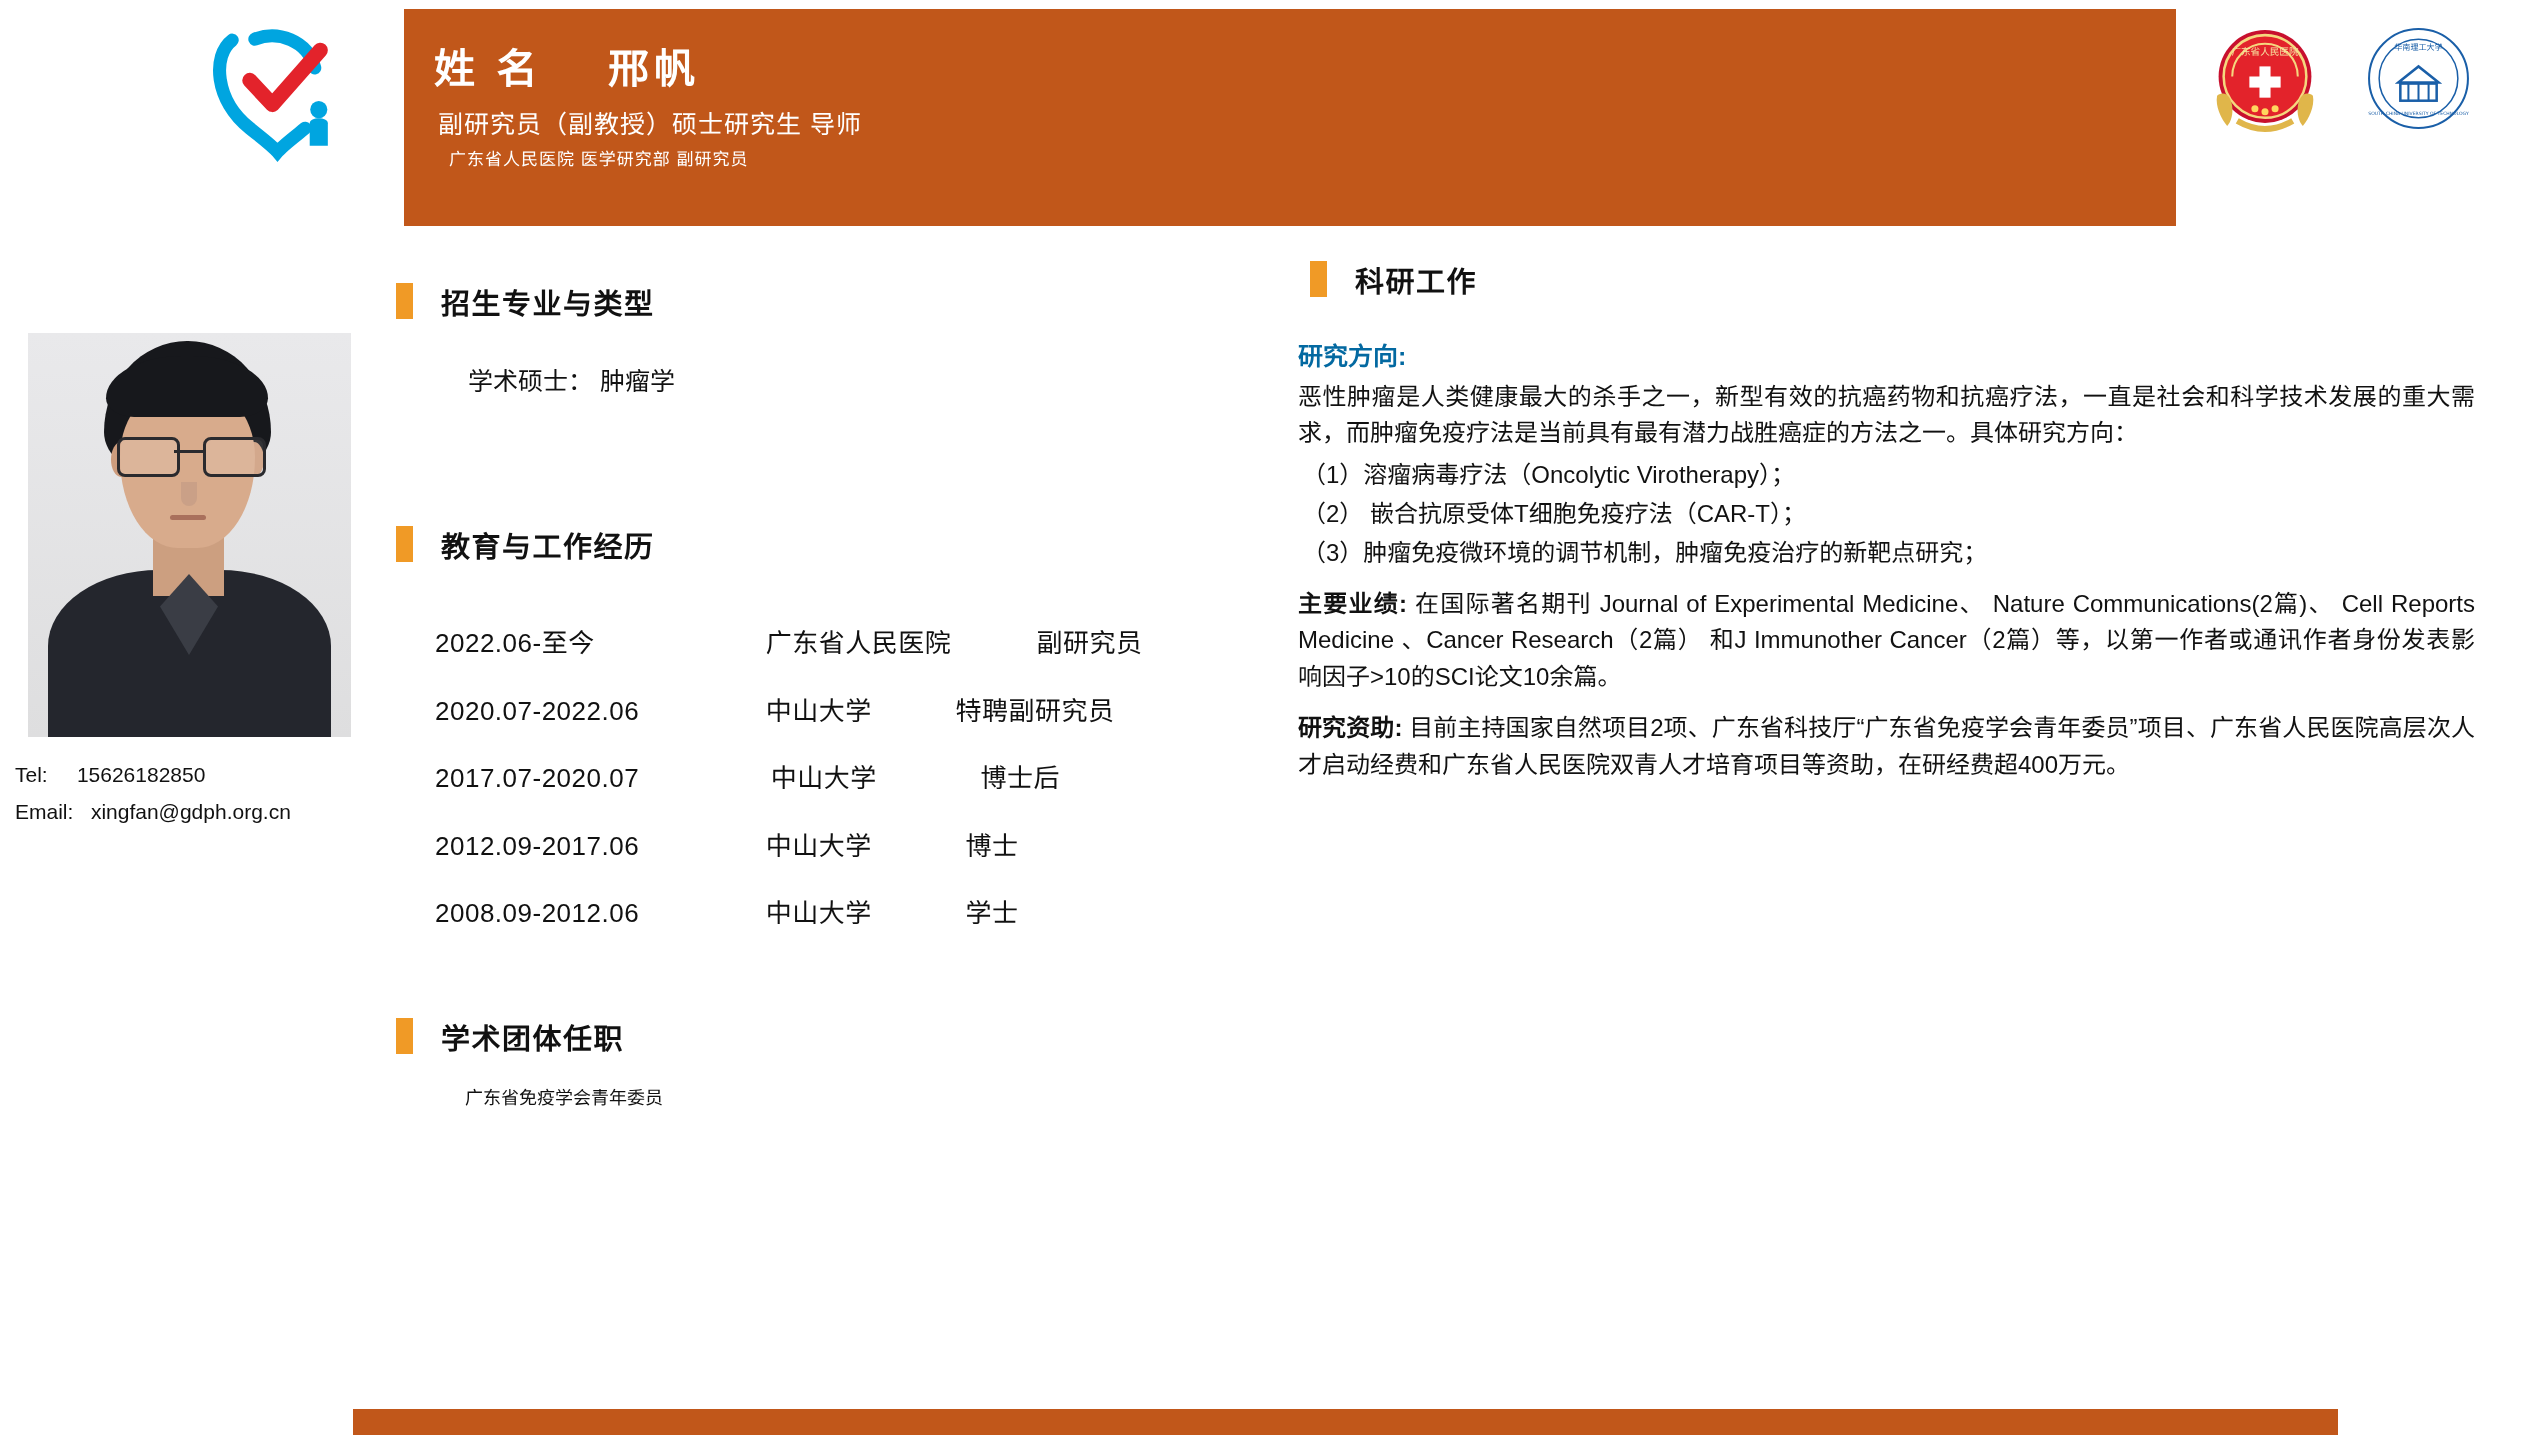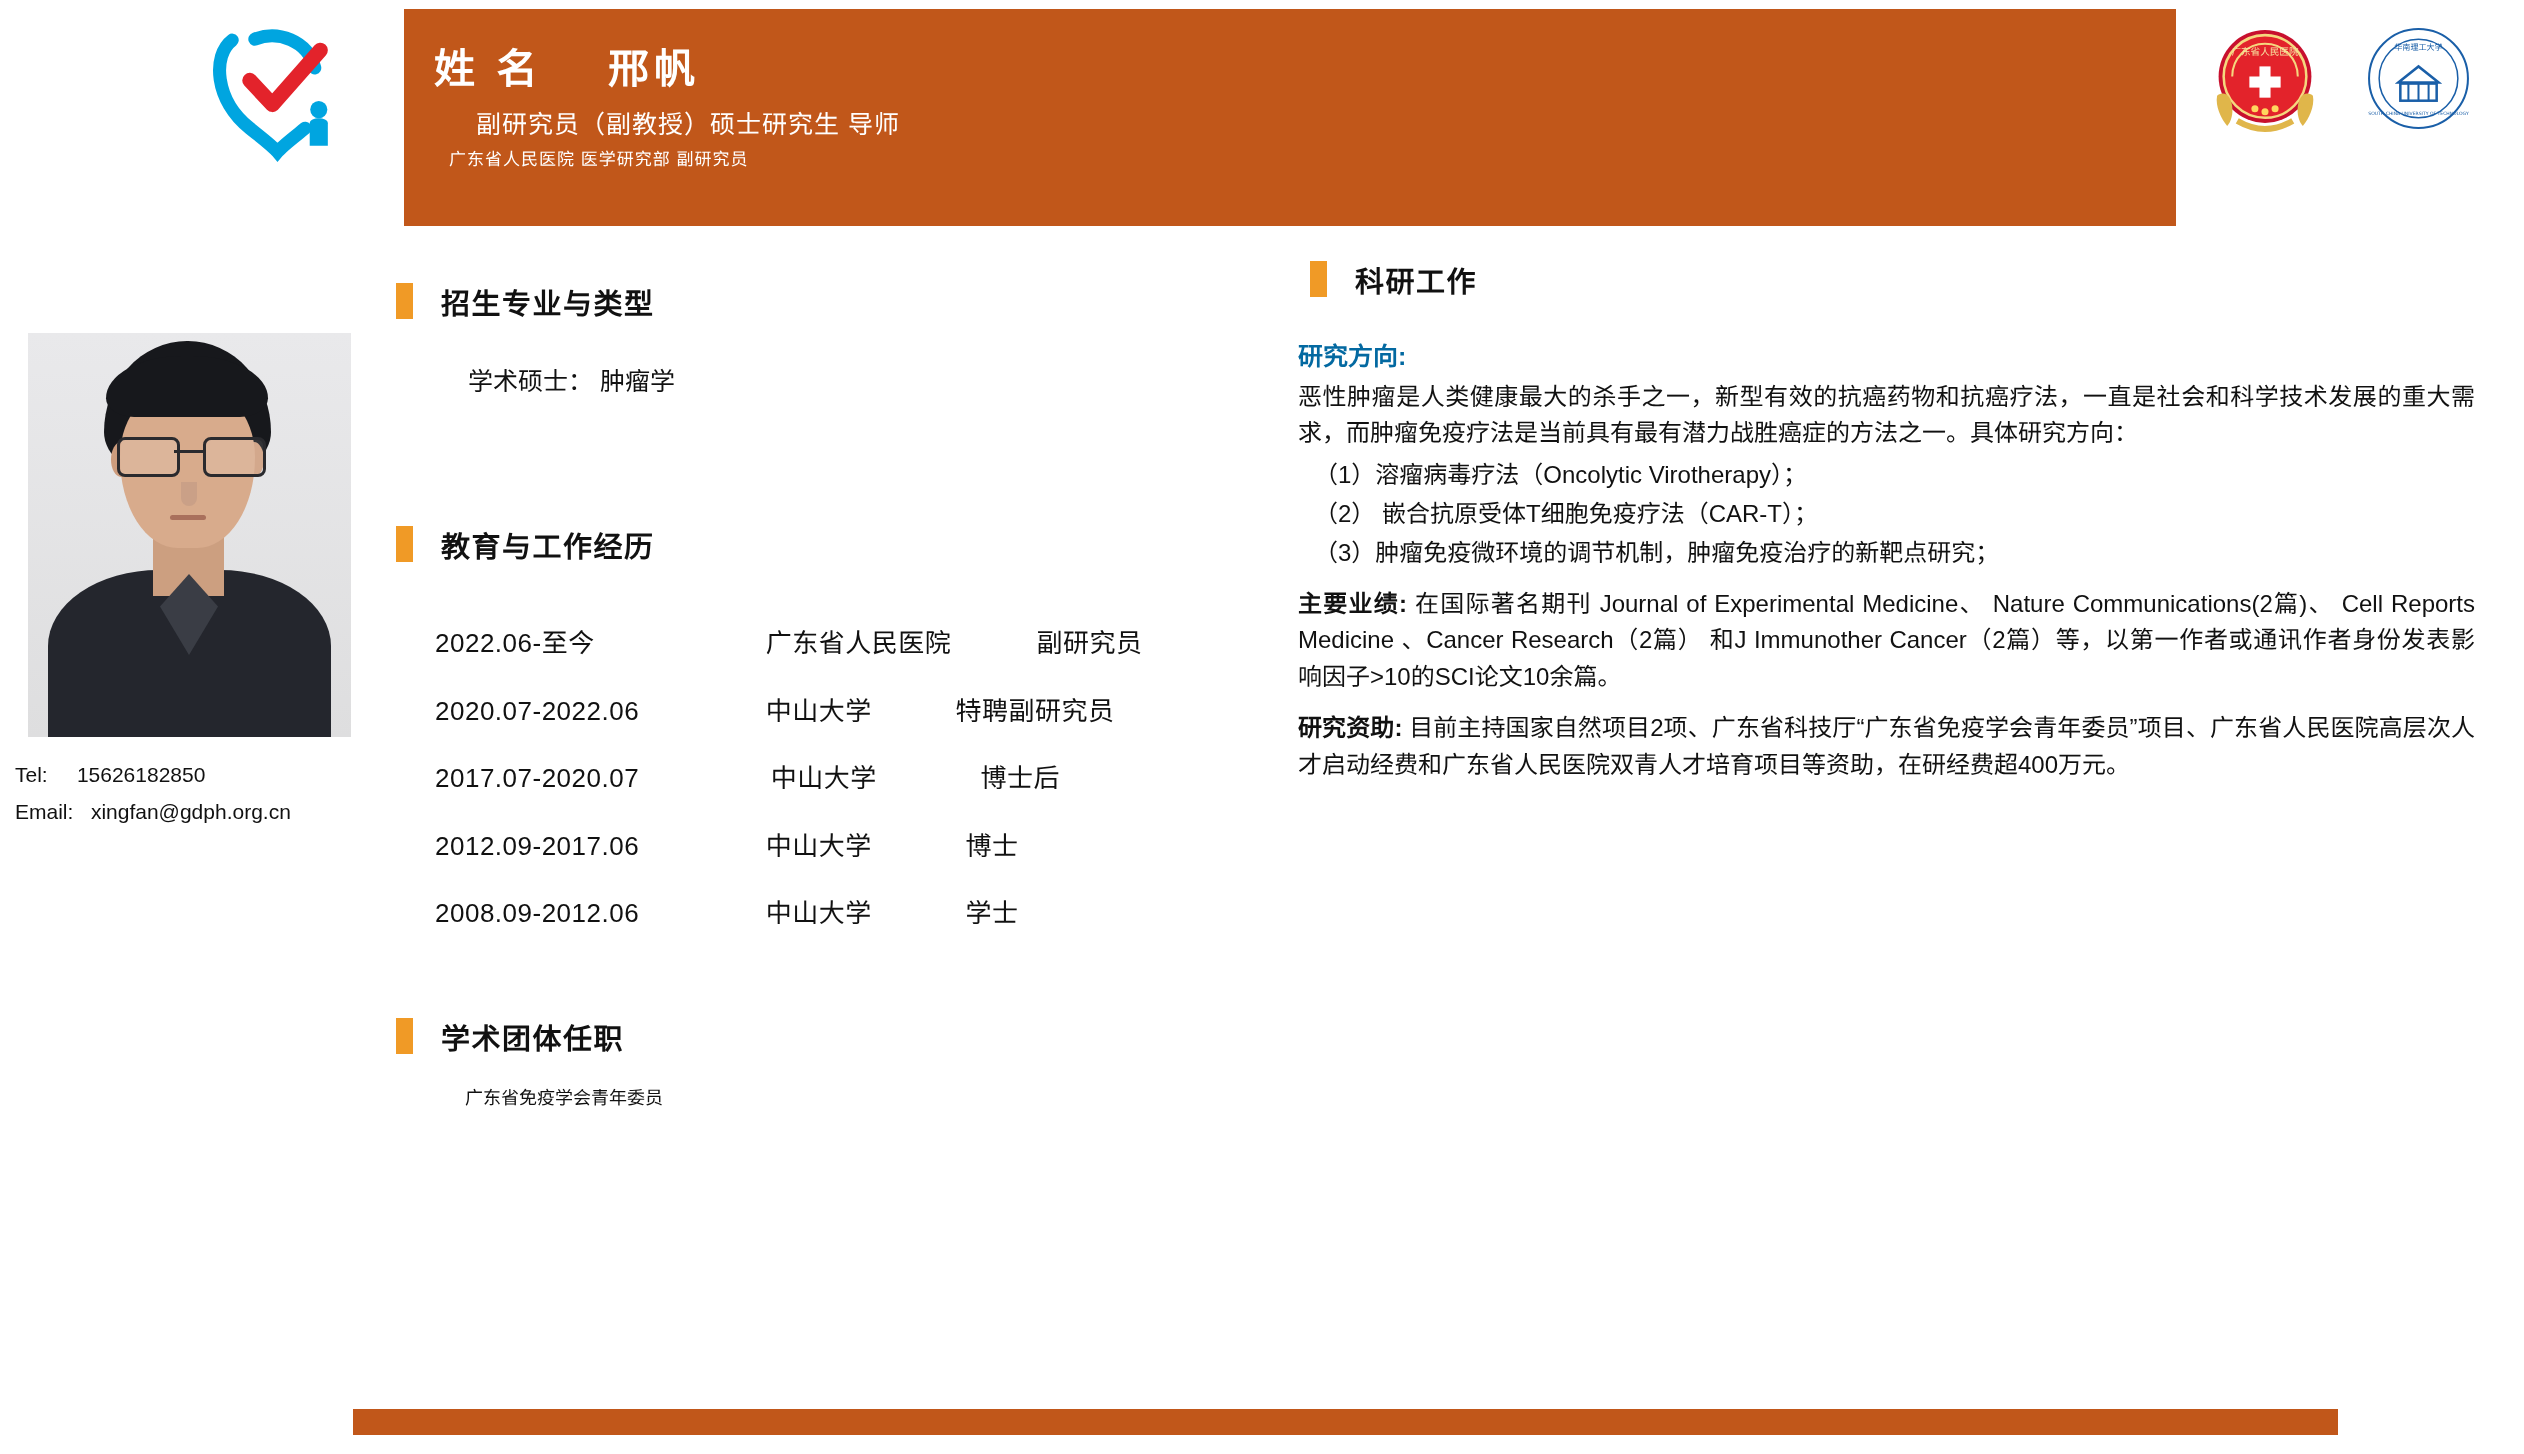--- a/index.html
+++ b/index.html
@@ -43,21 +43,21 @@
     left: 434px;
     top: 35px;
     color: #ffffff;
     font-size: 41px;
     font-weight: bold;
     letter-spacing: 5px;
     white-space: nowrap;
   }
   .sub-line-1 {
     position: absolute;
-    left: 476px;
+    left: 438px;
     top: 104px;
     color: #ffffff;
     font-size: 25px;
     letter-spacing: 1px;
     white-space: nowrap;
   }
   .sub-line-2 {
     position: absolute;
     left: 449px;
     top: 145px;
@@ -206,21 +206,21 @@
     font-size: 24px;
     line-height: 1.52;
     color: #111;
     margin: 0 0 5px 0;
     text-align: justify;
   }
   .rc-item {
     font-size: 24px;
     line-height: 1.5;
     color: #111;
-    margin: 0 0 3px 16px;
+    margin: 0 0 3px 4px;
   }
   .rc-block { margin-bottom: 15px; }
   .rc-para b, .rc-inline-label {
     font-weight: bold;
   }
 
   
   .footer-bar {
     position: absolute;
     left: 353px;

